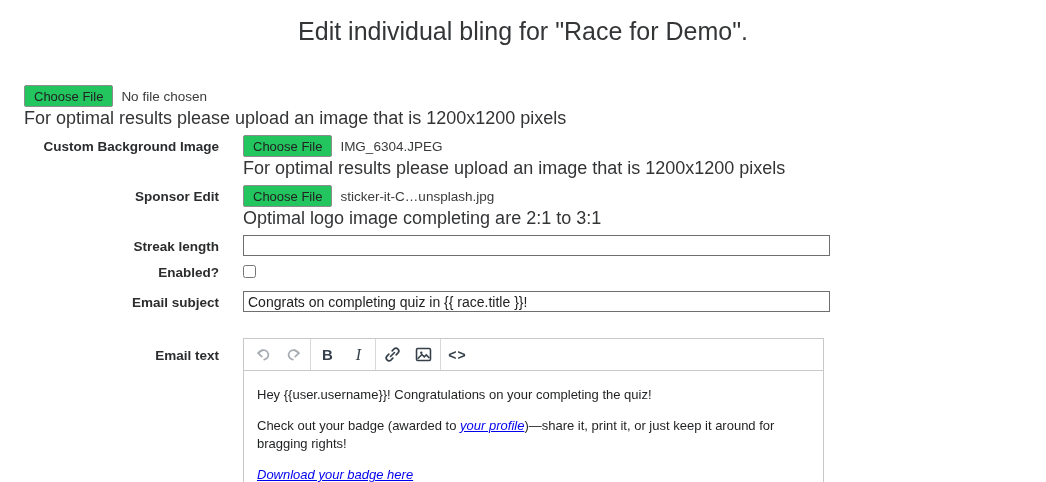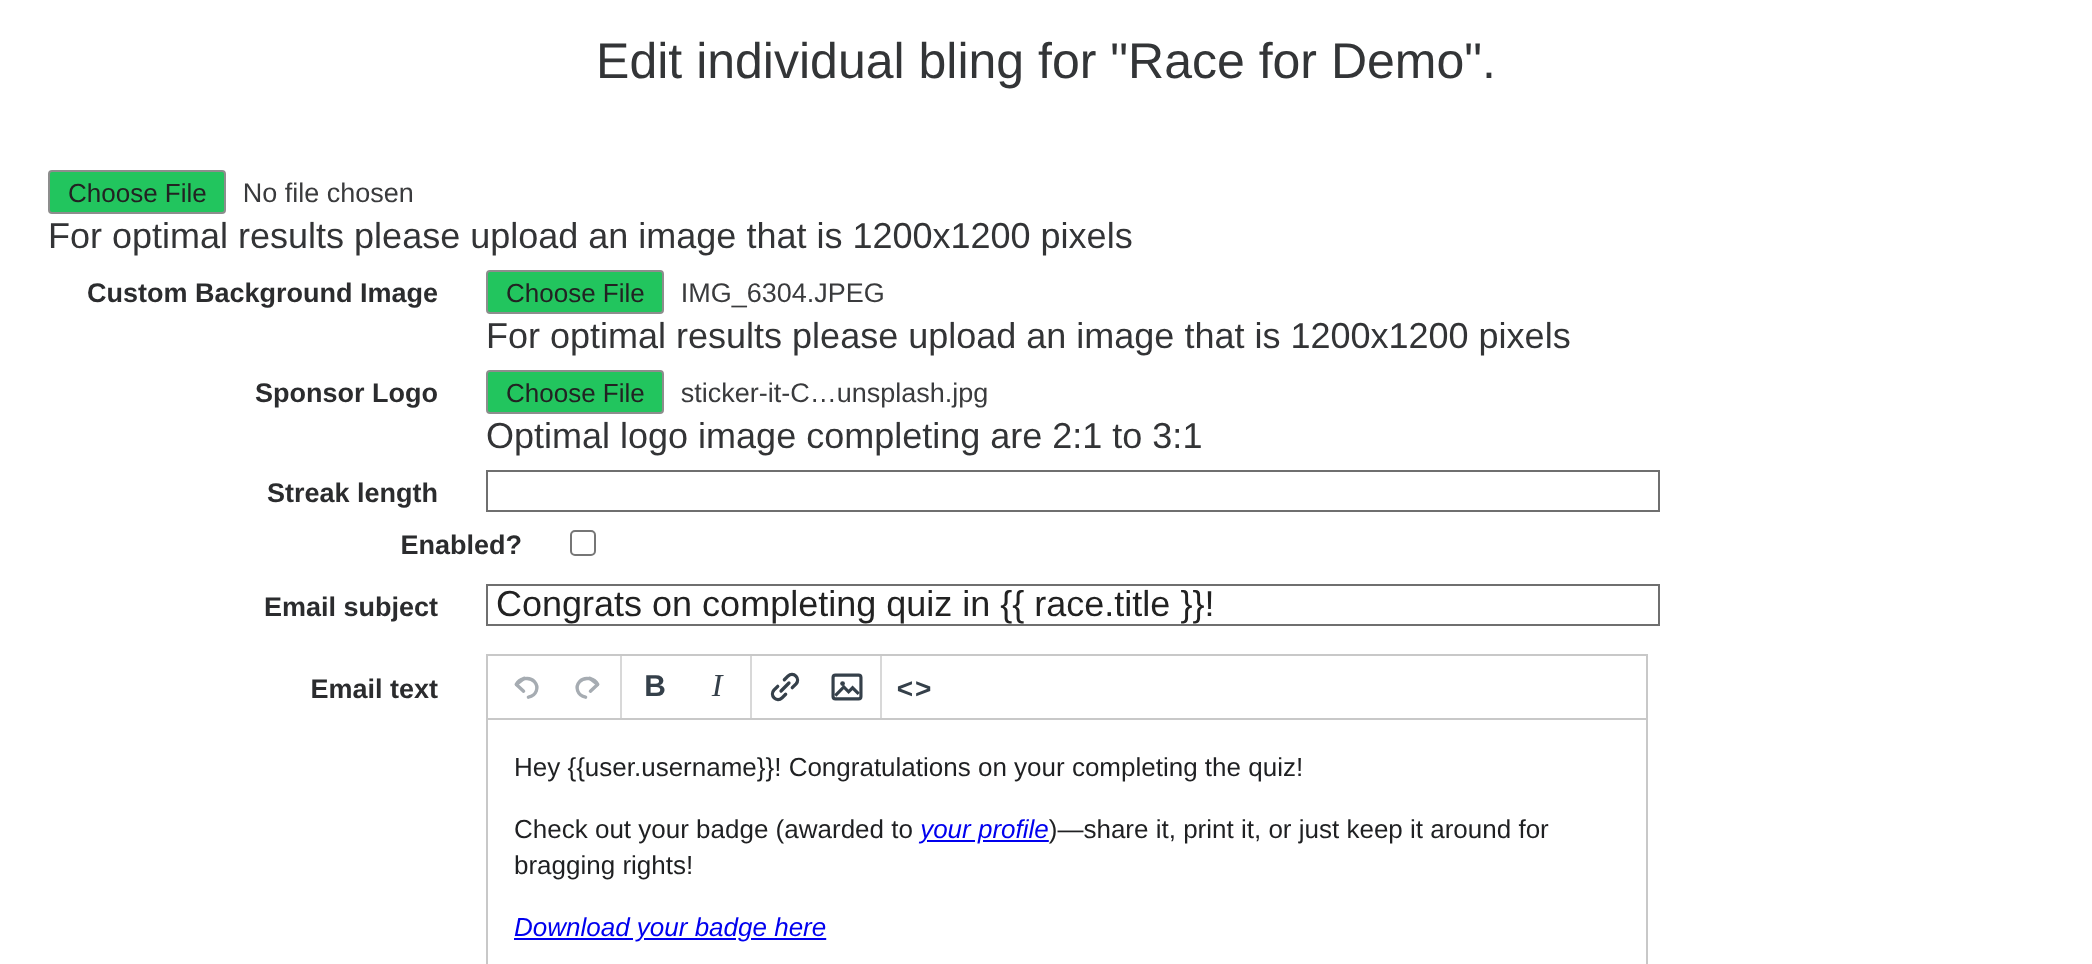--- a/index.html
+++ b/index.html
@@ -23,22 +23,22 @@
     font-weight: 400;
     color: #333537;
   }
   .form { margin-top: 37px; }
   .row {
     display: flex;
     align-items: flex-start;
   }
   .row-file { margin-bottom: 10px; }
   .row-streak { margin-bottom: 8px; }
-  .row-enabled { margin-bottom: 9px; margin-left: 42px; }
-  .row-subject { margin-bottom: 14px; }
+  .row-enabled { margin-bottom: 9px; }
+  .row-subject { margin-bottom: 26px; }
   .label {
     width: 219px;
     flex: 0 0 219px;
     text-align: right;
     font-size: 13.5px;
     font-weight: 700;
     color: #2b2c2e;
     line-height: 17px;
     padding-top: 3px;
   }
@@ -73,21 +73,21 @@
     color: #333436;
     line-height: 14px;
   }
   .text-input {
     width: 587px;
     height: 21px;
     border: 1px solid #6f6f6f;
     border-radius: 0;
     padding: 1px 4px;
     font-family: "Liberation Sans", sans-serif;
-    font-size: 18px;
+    font-size: 14px;
     color: #222;
     background: #fff;
     outline: none;
   }
   .checkbox {
     width: 13px;
     height: 13px;
     margin-top: 1px;
     accent-color: #fff;
   }
@@ -181,21 +181,21 @@
       <div class="control">
         <div class="file-line">
           <button class="choose-file-btn">Choose File</button>
           <span class="file-name">IMG_6304.JPEG</span>
         </div>
         <div class="helper">For optimal results please upload an image that is 1200x1200 pixels</div>
       </div>
     </div>
 
     <div class="row row-file">
-      <div class="label">Sponsor Logo</div>
+      <div class="label">Sponsor Edit</div>
       <div class="control">
         <div class="file-line">
           <button class="choose-file-btn">Choose File</button>
           <span class="file-name">sticker-it-C…unsplash.jpg</span>
         </div>
         <div class="helper">Optimal logo image completing are 2:1 to 3:1</div>
       </div>
     </div>
 
     <div class="row row-streak">

